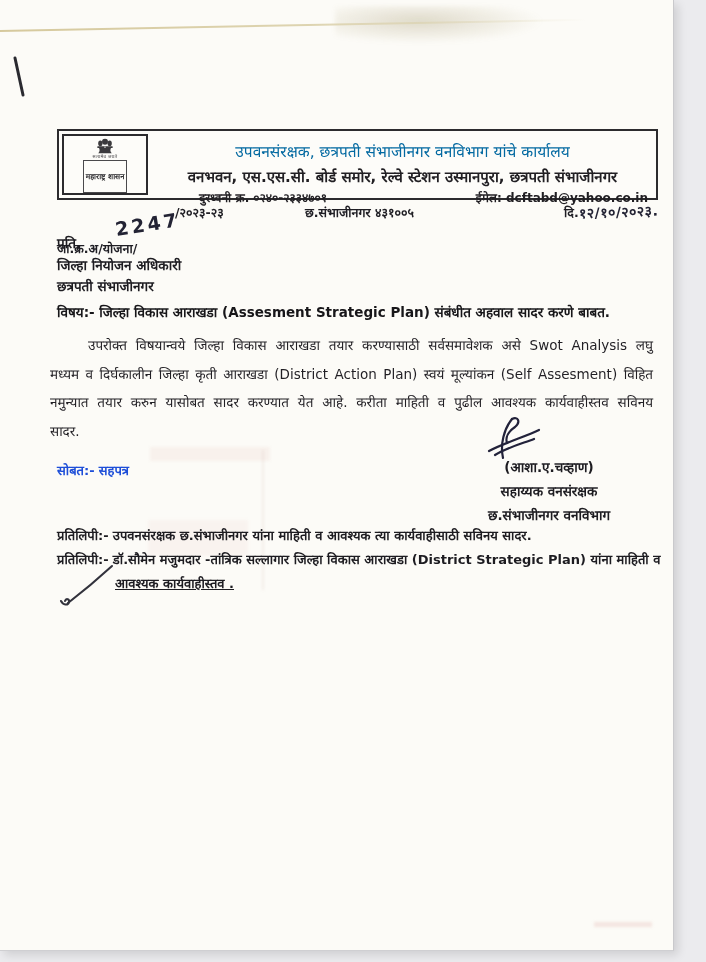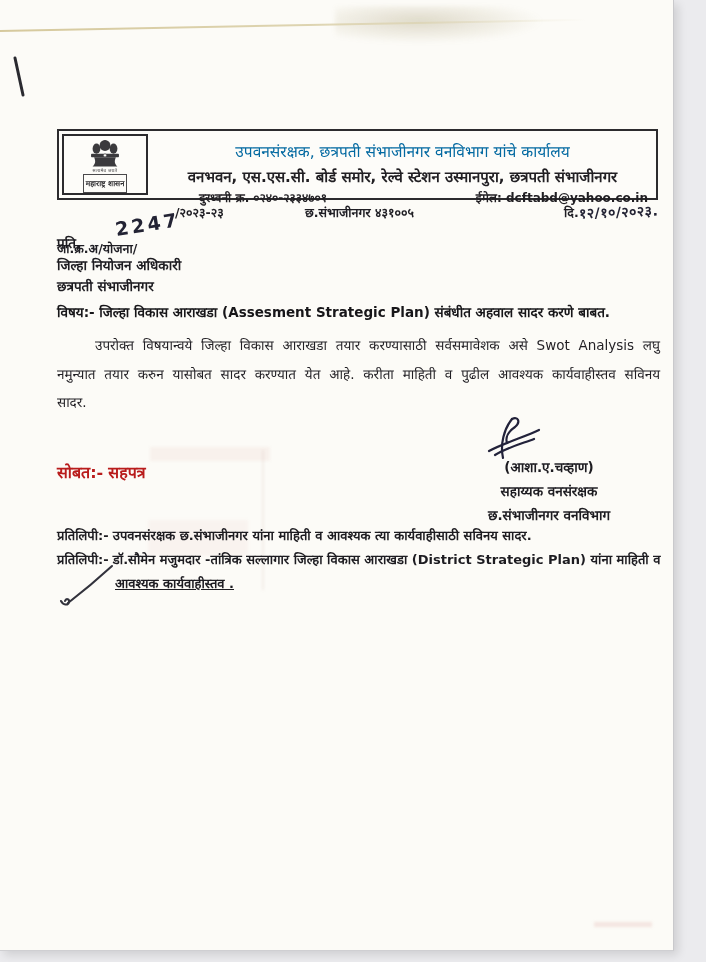--- a/index.html
+++ b/index.html
@@ -43,21 +43,21 @@
   .emblem-box{
     position:absolute;left:3px;top:3px;width:86px;height:61px;
     border:2px solid #2c2b2e;box-sizing:border-box;
     display:flex;flex-direction:column;align-items:center;justify-content:flex-start;
     padding-top:1px;
   }
   .emblem-box svg{display:block;}
   .motto{font-size:4.5px;line-height:5px;color:#3a393c;letter-spacing:.3px;}
   .govt{
     font-size:7.5px;line-height:9px;font-weight:700;color:#2e2d30;
-    border:1px solid #4a494c;padding:4px 2px;margin-top:1px;white-space:nowrap;
+    border:1px solid #4a494c;padding:11px 2px;margin-top:1px;white-space:nowrap;
   }
   .title-area{position:absolute;left:92px;top:1px;right:2px;}
   .office-title{
     text-align:center;font-size:15.5px;font-weight:400;margin-top:8px;
     white-space:nowrap;color:#0369a1;
   }
   .office-address{
     text-align:center;font-size:15px;font-weight:700;margin-top:4px;
     white-space:nowrap;color:#211f23;
   }
@@ -83,27 +83,27 @@
   .date-hand{display:inline-block;font-size:14px;transform:rotate(-2deg);letter-spacing:.5px;}
 
   
   .recipient{position:absolute;left:57px;top:233px;font-size:13.5px;font-weight:600;line-height:21.5px;color:#1d1c21;}
 
   
   .subject{position:absolute;left:57px;top:303px;width:604px;font-size:13.5px;font-weight:700;white-space:nowrap;color:#171619;}
   .subject .subject-text{font-weight:700;}
 
   
-  .body-par{position:absolute;left:57px;top:331px;width:603px;font-size:13.5px;font-weight:500;color:#211f24;}
+  .body-par{position:absolute;left:50px;top:331px;width:603px;font-size:13.5px;font-weight:500;color:#211f24;}
   .body-par .pline{line-height:28.5px;text-align:justify;text-align-last:justify;}
   .body-par .pline.first{text-indent:38px;}
   .body-par .pline.last{text-align:left;text-align-last:left;}
 
   
-  .enclosure{position:absolute;left:57px;top:461px;font-size:16px;color:#b91c1c;text-align:center;}
+  .enclosure{position:absolute;left:57px;top:461px;font-size:13px;color:#1d4ed8;text-align:center;}
   .enclosure .lbl{font-weight:700;}
   .enclosure .val{font-weight:600;}
 
   
   .sig-block{position:absolute;left:440px;top:414px;width:218px;text-align:center;font-size:13.5px;font-weight:600;color:#1d1c21;}
   .sig-scribble{position:absolute;left:34px;top:0;}
   .sig-name{position:absolute;left:0;top:44px;width:100%;}
   .sig-desig{position:absolute;left:0;top:68px;width:100%;}
   .sig-division{position:absolute;left:0;top:92px;width:100%;}
 
@@ -173,20 +173,21 @@
       <div>छत्रपती संभाजीनगर</div>
     </div>
 
     <div class="subject">
       <span class="lbl">विषय:-</span>
       <span class="subject-text">जिल्हा विकास आराखडा (Assesment Strategic Plan) संबंधीत अहवाल सादर करणे बाबत.</span>
     </div>
 
     <div class="body-par">
       <div class="pline first">उपरोक्त विषयान्वये जिल्हा विकास आराखडा तयार करण्यासाठी  सर्वसमावेशक असे Swot Analysis लघु</div>
+      <div class="pline">मध्यम  व दिर्घकालीन जिल्हा कृती आराखडा (District Action Plan) स्वयं मूल्यांकन (Self Assesment) विहित</div>
       <div class="pline">नमुन्यात तयार करुन यासोबत सादर करण्यात येत आहे. करीता माहिती व पुढील आवश्यक कार्यवाहीस्तव सविनय</div>
       <div class="pline last">सादर.</div>
     </div>
 
     <div class="enclosure">
       <span class="lbl">सोबत:-</span>
       <span class="val">सहपत्र</span>
     </div>
 
     <div class="sig-block">

